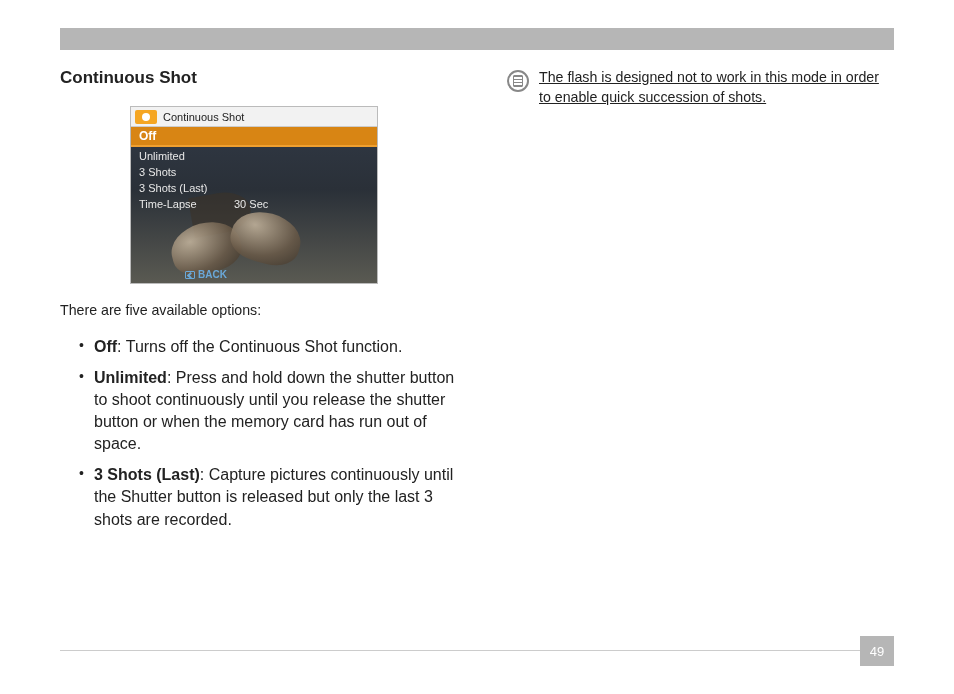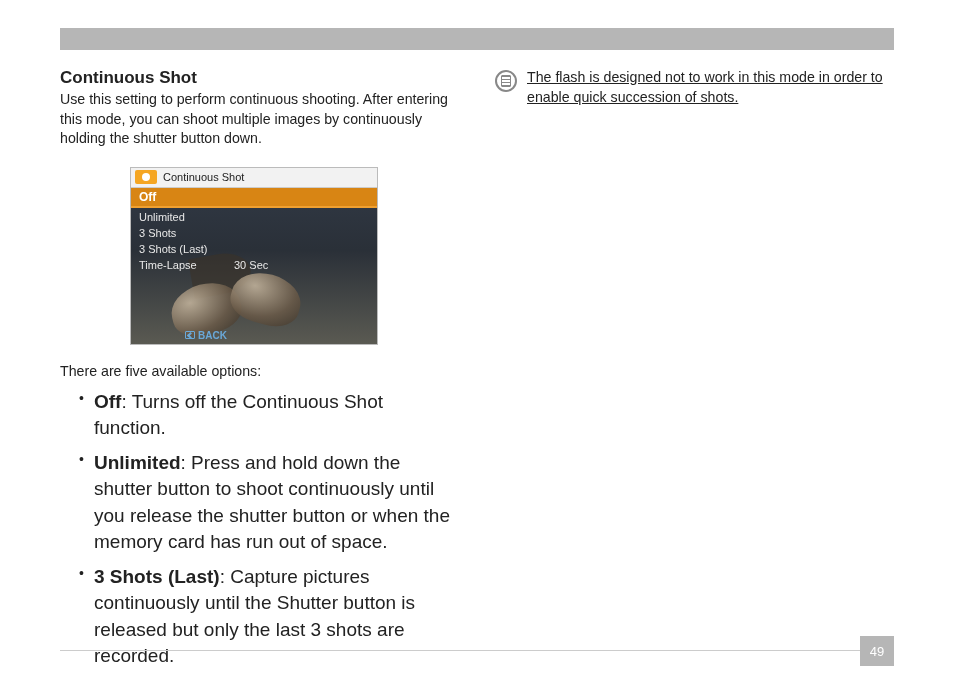--- a/index.html
+++ b/index.html
@@ -14,21 +14,21 @@
   .top-bar {
     position: absolute;
     top: 28px; left: 60px; right: 60px;
     height: 22px;
     background: #b6b6b6;
   }
   .content {
     position: absolute;
     top: 68px; left: 60px; right: 60px;
     display: flex;
-    gap: 40px;
+    gap: 52px;
   }
   .col-left { width: 395px; }
   .col-right { flex: 1; text-decoration: underline; }
   .heading {
     font-weight: 700;
     font-size: 17px;
     margin-bottom: 2px;
   }
   .intro {
     font-size: 14.2px;
@@ -111,29 +111,29 @@
     border:1.5px solid #6aa8d8; border-radius:1px;
     position:relative;
   }
   .ss-back-icon::after{
     content:""; position:absolute; top:1px; left:2px;
     border-top:2px solid #6aa8d8; border-left:2px solid #6aa8d8;
     width:3px; height:3px; transform:rotate(-45deg);
   }
   .subhead {
     font-size: 14.2px;
-    margin-bottom: 10px;
+    margin-bottom: 18px;
   }
   ul.options {
     list-style: none;
     padding-left: 34px;
   }
   ul.options li {
     position: relative;
-    font-size: 19px;
+    font-size: 16px;
     line-height: 1.38;
     margin-bottom: 9px;
   }
   ul.options li::before {
     content: "•";
     position: absolute;
     left: -15px;
     top: 0;
     font-size: 14px;
   }
@@ -180,21 +180,20 @@
 </style>
 </head>
 <body>
 
 <div class="top-bar"></div>
 
 <div class="content">
 
   <div class="col-left">
     <div class="heading">Continuous Shot</div>
-    <div class="intro">Use this setting to perform continuous shooting. After entering this mode, you can shoot multiple images by continuously holding the shutter button down.</div>
 
     <div class="screenshot-wrap">
       <div class="ss-header">
         <span class="ss-cam-icon"></span>
         <span>Continuous Shot</span>
       </div>
       <div class="ss-body">
         <div class="flower">
           <div class="petal p3"></div>
           <div class="petal p1"></div>

